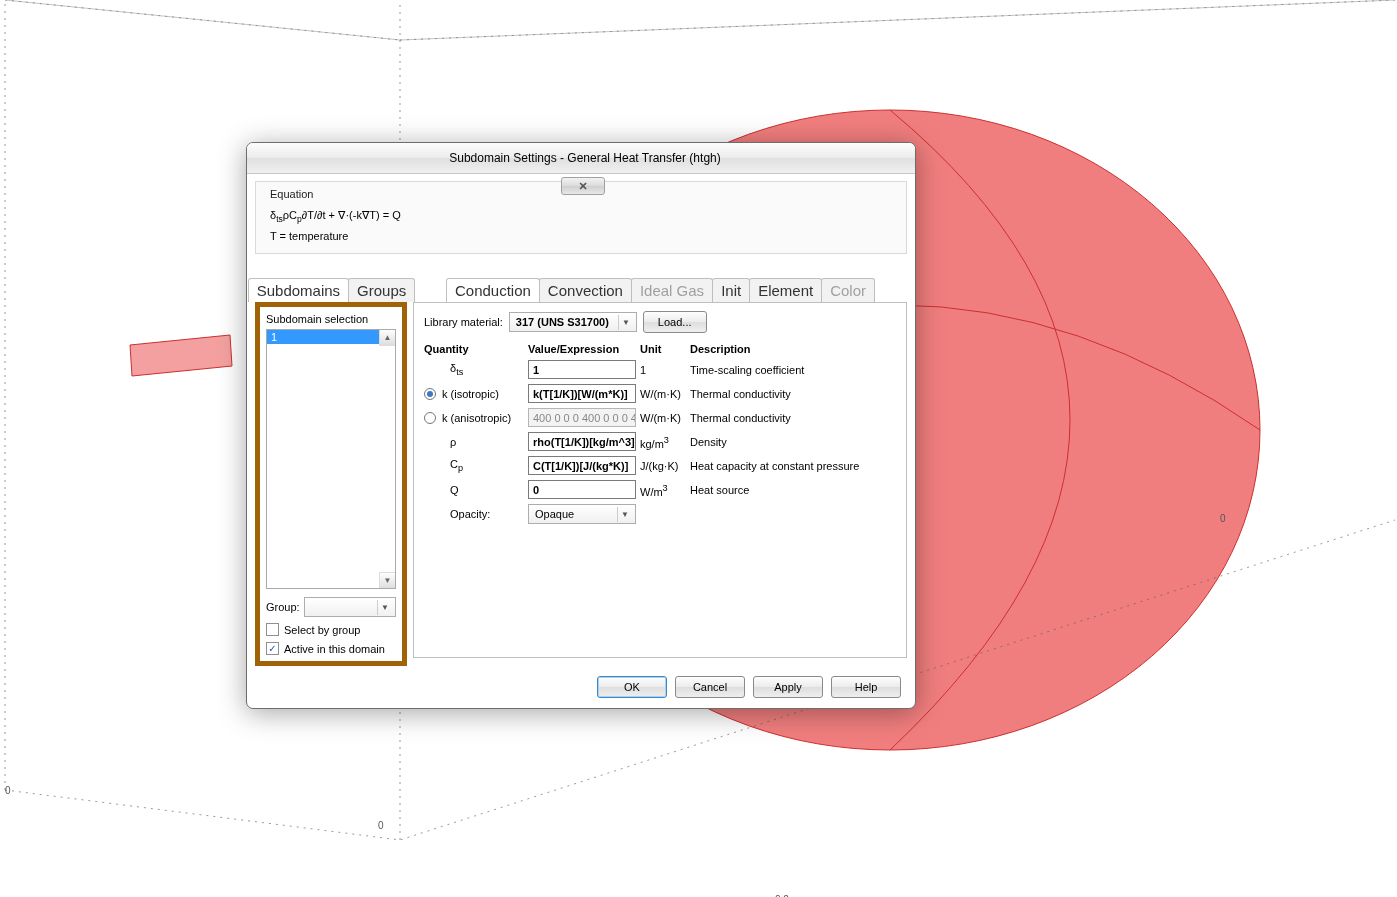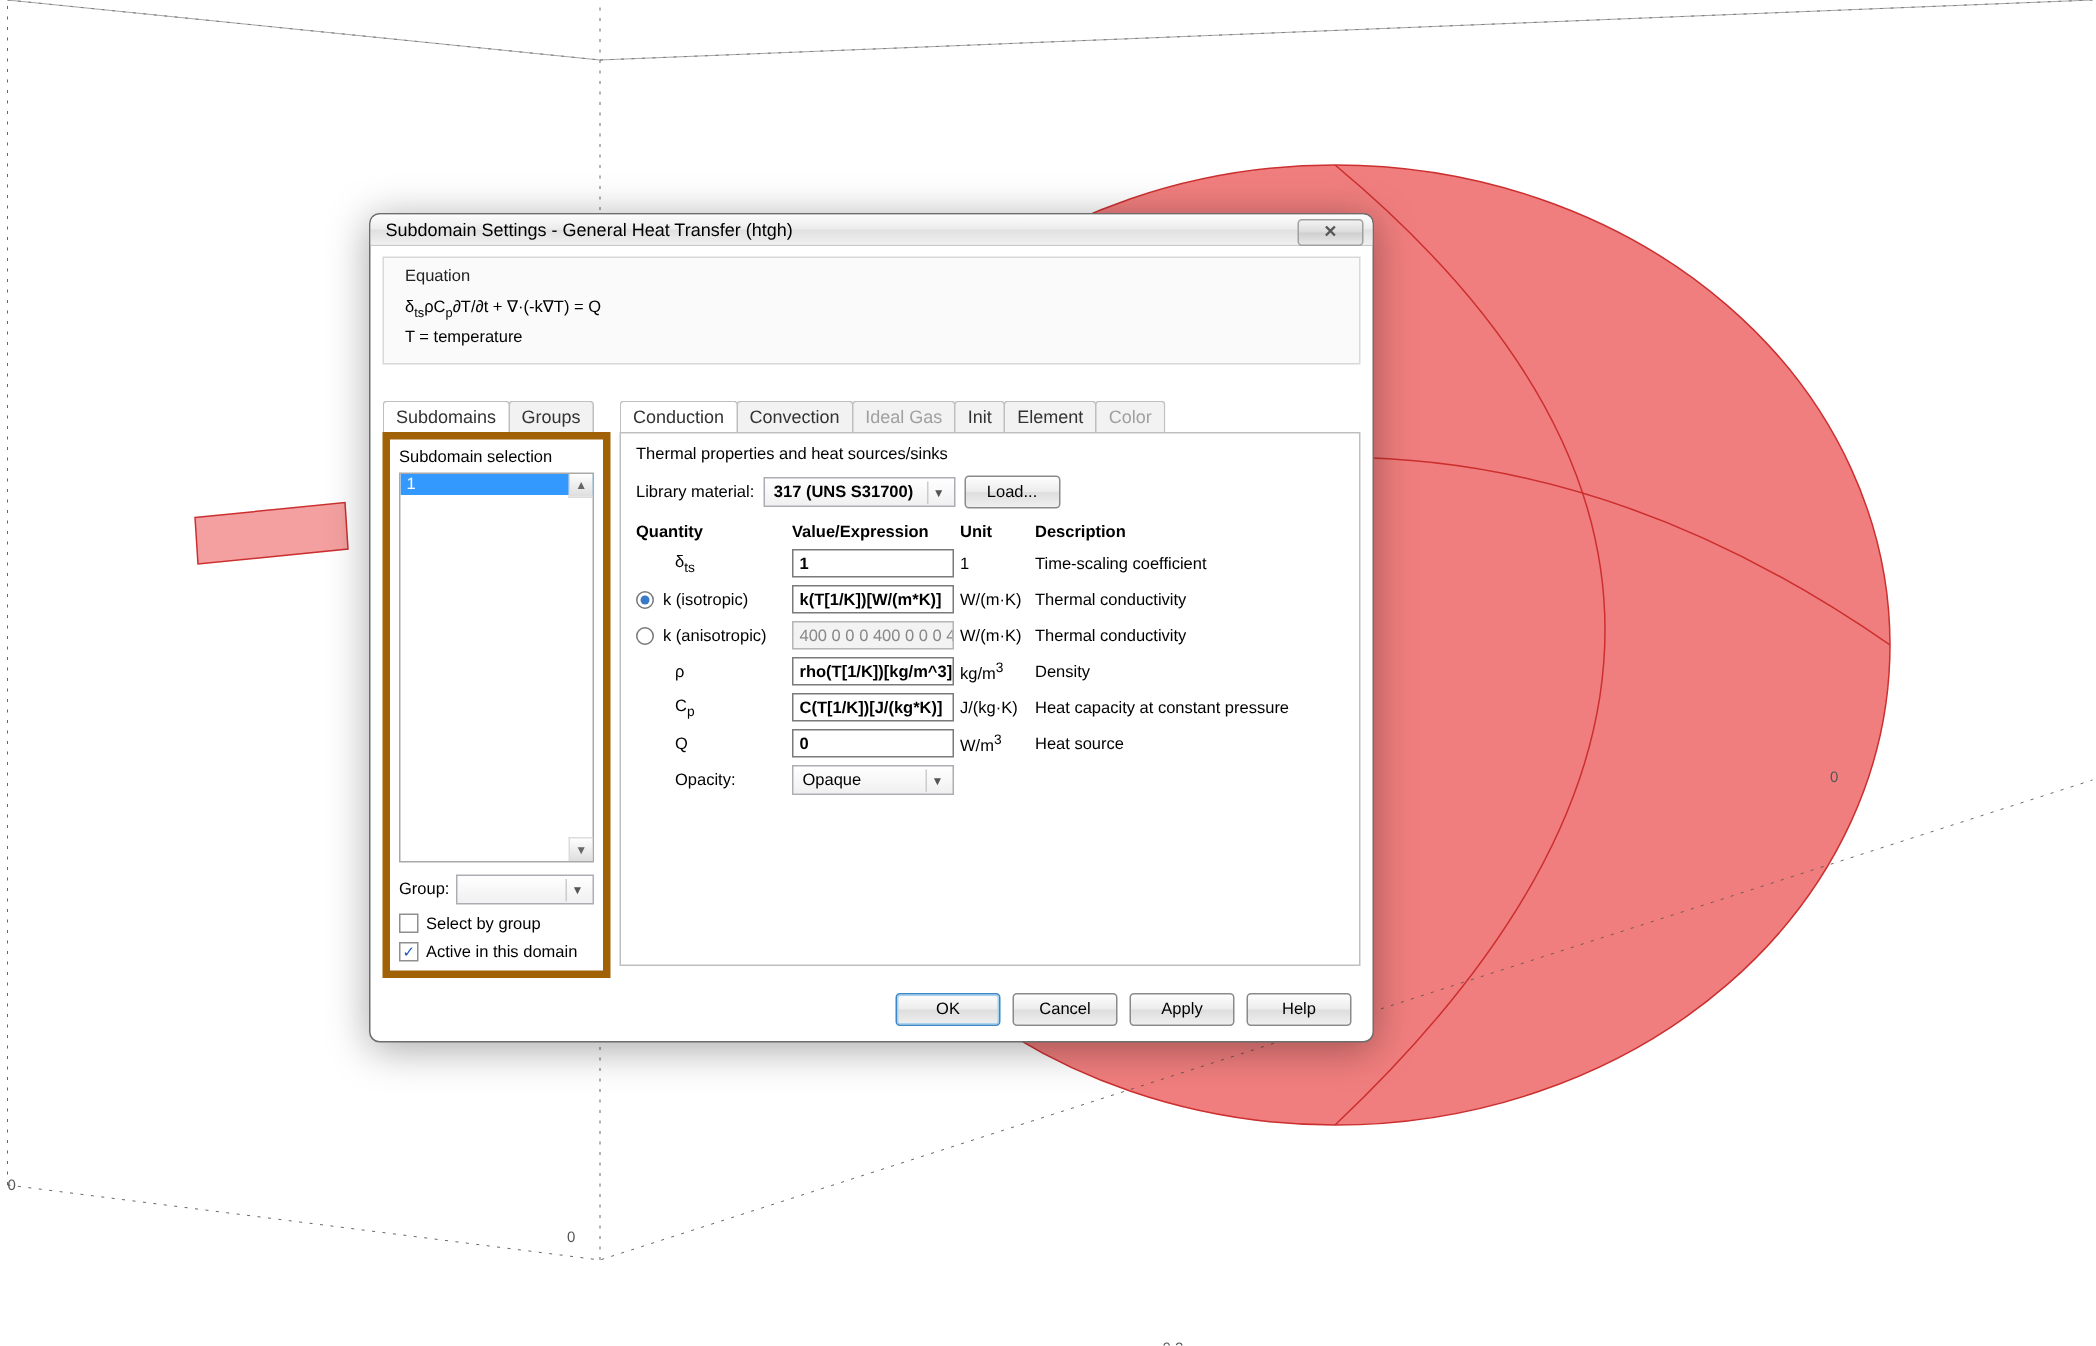--- a/index.html
+++ b/index.html
@@ -11,25 +11,25 @@
   .scene { position:absolute; inset:0; }
   .scene svg { position:absolute; inset:0; width:100%; height:100%; }
 
   
   .dialog {
     position:absolute; left:246px; top:142px; width:670px;
     background:#fff; border:1px solid #6d6d6d; border-radius:7px;
     box-shadow:0 4px 28px rgba(0,0,0,.35);
   }
   .titlebar {
-    height:21px; line-height:30px; padding:0 2px 0 10px;
+    height:31px; line-height:30px; padding:0 2px 0 10px;
     background:linear-gradient(#fdfdfd,#ececec 48%,#e0e0e0 52%,#f0f0f0);
     border-bottom:1px solid #c8c8c8; border-radius:6px 6px 0 0;
     display:flex; align-items:center; justify-content:space-between;
-    font-size:12px; color:#000;
+    font-size:12px; color:#000;flex-direction:column;
   }
   .titlebar .close {
     width:44px; height:18px; border:1px solid #a0a0a0; border-radius:3px;
     background:linear-gradient(#f2f2f2,#dcdcdc 48%,#cfcfcf 52%,#e8e8e8);
     display:flex; align-items:center; justify-content:center; margin:4px 4px 0 0;
     font-family:Arial,sans-serif; font-size:11px; font-weight:bold; color:#555;
   }
   .dialog-body { padding:7px 8px 10px 8px; }
 
   .panel {
@@ -37,21 +37,21 @@
     padding:6px 10px 8px; margin-bottom:24px;
   }
   .panel .hdr { color:#222; margin-bottom:6px; padding-left:4px; }
   .eqn { padding-left:4px; line-height:1.7; }
   .eqn sub, .eqn-sub { font-size:.78em; vertical-align:sub; }
 
   .columns { display:flex; gap:6px; }
 
   
   .subcol { width:152px; }
-  .tabs { display:flex; font-size:12px; }
+  .tabs { display:flex; font-size:15px;justify-content:center; }
   .tab {
     border:1px solid #bfbfbf; border-bottom:none; padding:3px 8px;
     background:#f2f2f2; border-radius:3px 3px 0 0; margin-right:-1px;
     color:#333;
   }
   .tab.active { background:#fff; position:relative; z-index:2; }
   .leftpanel { border:5px solid #a16207; background:#fff; padding:6px; }
   .leftpanel .lbl { margin-bottom:4px; }
   .listbox {
     border:1px solid #a9a9a9; background:#fff; height:260px; overflow:auto;
@@ -210,21 +210,20 @@
         <div class="tabs">
           <div class="tab active">Conduction</div>
           <div class="tab">Convection</div>
           <div class="tab dis">Ideal Gas</div>
           <div class="tab">Init</div>
           <div class="tab">Element</div>
           <div class="tab dis">Color</div>
         </div>
 
         <div class="mainpanel" style="min-height:356px">
-          <div class="section-desc">Thermal properties and heat sources/sinks</div>
 
           <div class="librow">
             <span>Library material:</span>
             <div class="dropdown" style="width:128px;font-weight:bold">
               <span>317 (UNS S31700)</span>
               <span class="arrow">▼</span>
             </div>
             <div class="btn">Load...</div>
           </div>
 

